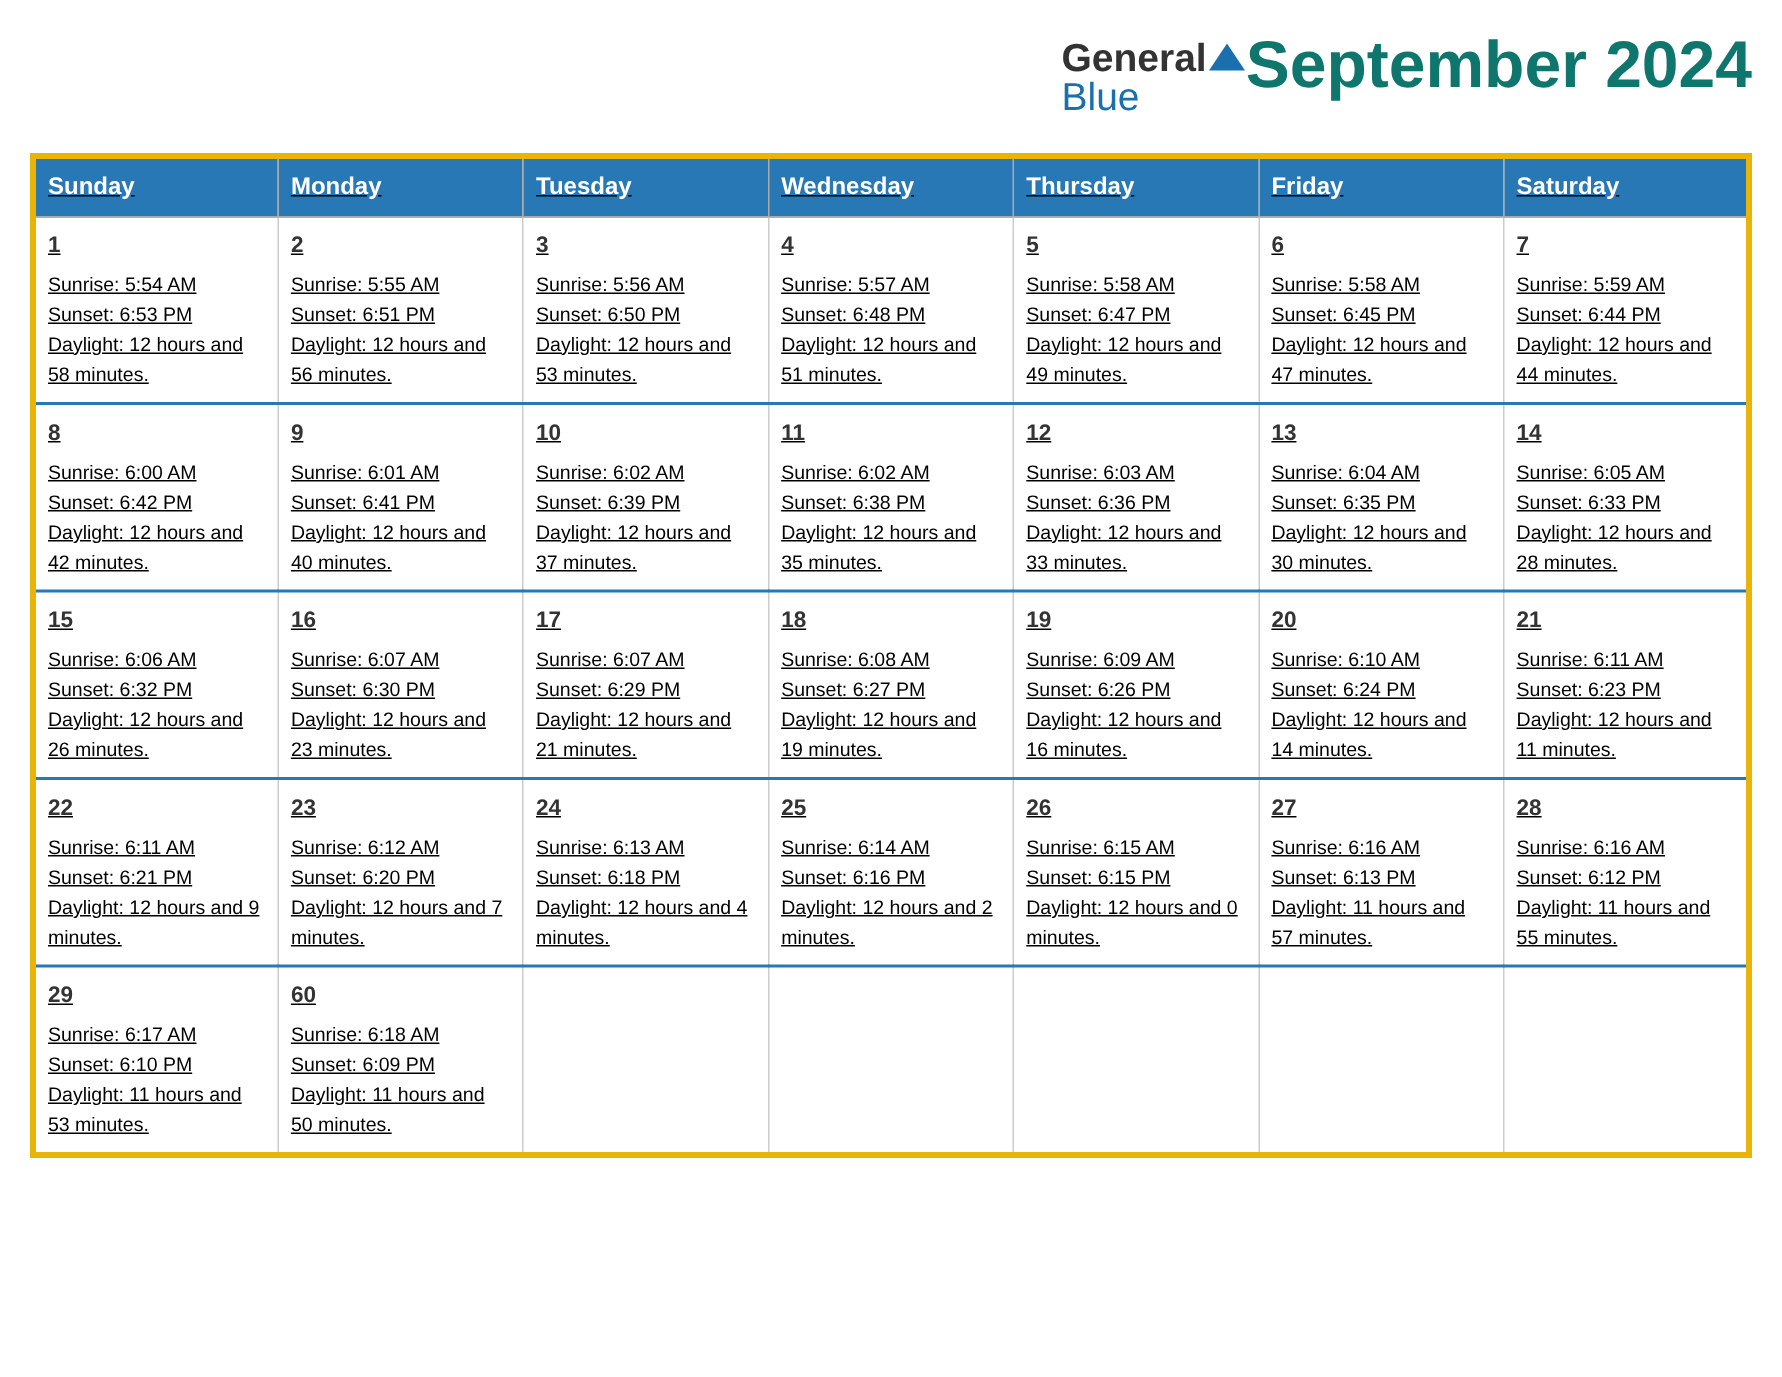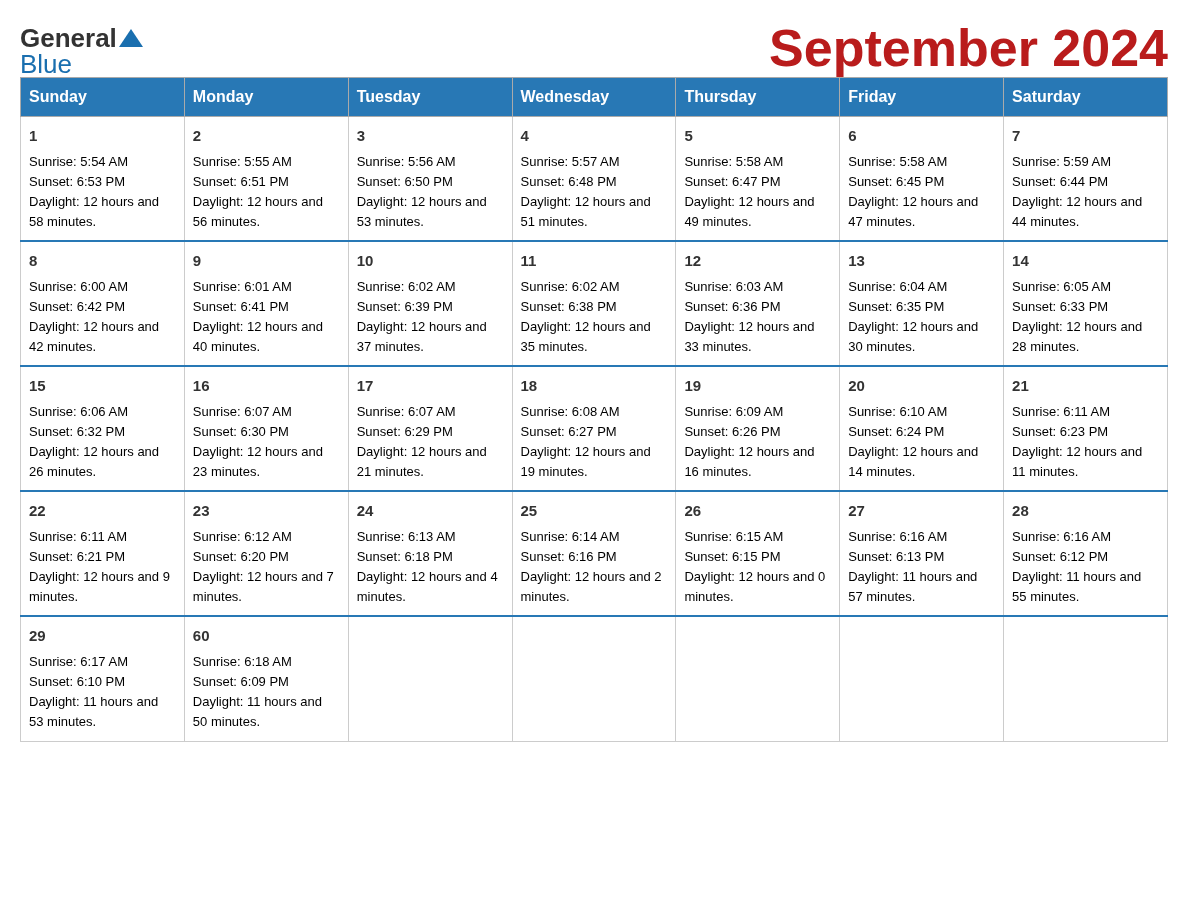--- a/index.html
+++ b/index.html
@@ -5,23 +5,23 @@
     * { box-sizing: border-box; margin: 0; padding: 0; }
     body {
       font-family: Arial, sans-serif;
       background: #fff;
       padding: 20px;
       width: 1188px;
       min-height: 918px;
     }
     .header-section {
       display: flex;
-      justify-content: space-between;
+      justify-content: flex-end;
       align-items: flex-start;
-      margin-bottom: 0;
+      margin-bottom: 24px;
     }
     .logo {
       display: flex;
       flex-direction: column;
       align-items: flex-start;
       padding-top: 5px;
     }
     .logo-general {
       font-size: 26px;
       font-weight: bold;
@@ -45,34 +45,35 @@
       vertical-align: middle;
     }
     .logo-line {
       display: flex;
       align-items: center;
     }
     .title-section {
       text-align: right;
     }
     .main-title {
-      font-size: 52px;
-      font-weight: bold;
-      color: #b91c1c;
+      font-size: 44px;
+      font-weight: bold;
+      color: #0f766e;
       line-height: 1.1;
     }
     .subtitle {
       font-size: 22px;
       color: #444;
       margin-top: 4px;
     }
     .calendar-table {
       width: 100%;
       border-collapse: collapse;
-      border: 1px solid #eab308;
+      border: 4px solid #eab308;
+      text-decoration: underline;
     }
     .calendar-table th {
       background-color: #2878b5;
       color: #fff;
       font-size: 16px;
       font-weight: bold;
       padding: 10px 8px;
       text-align: left;
       border: 1px solid #aaa;
     }

